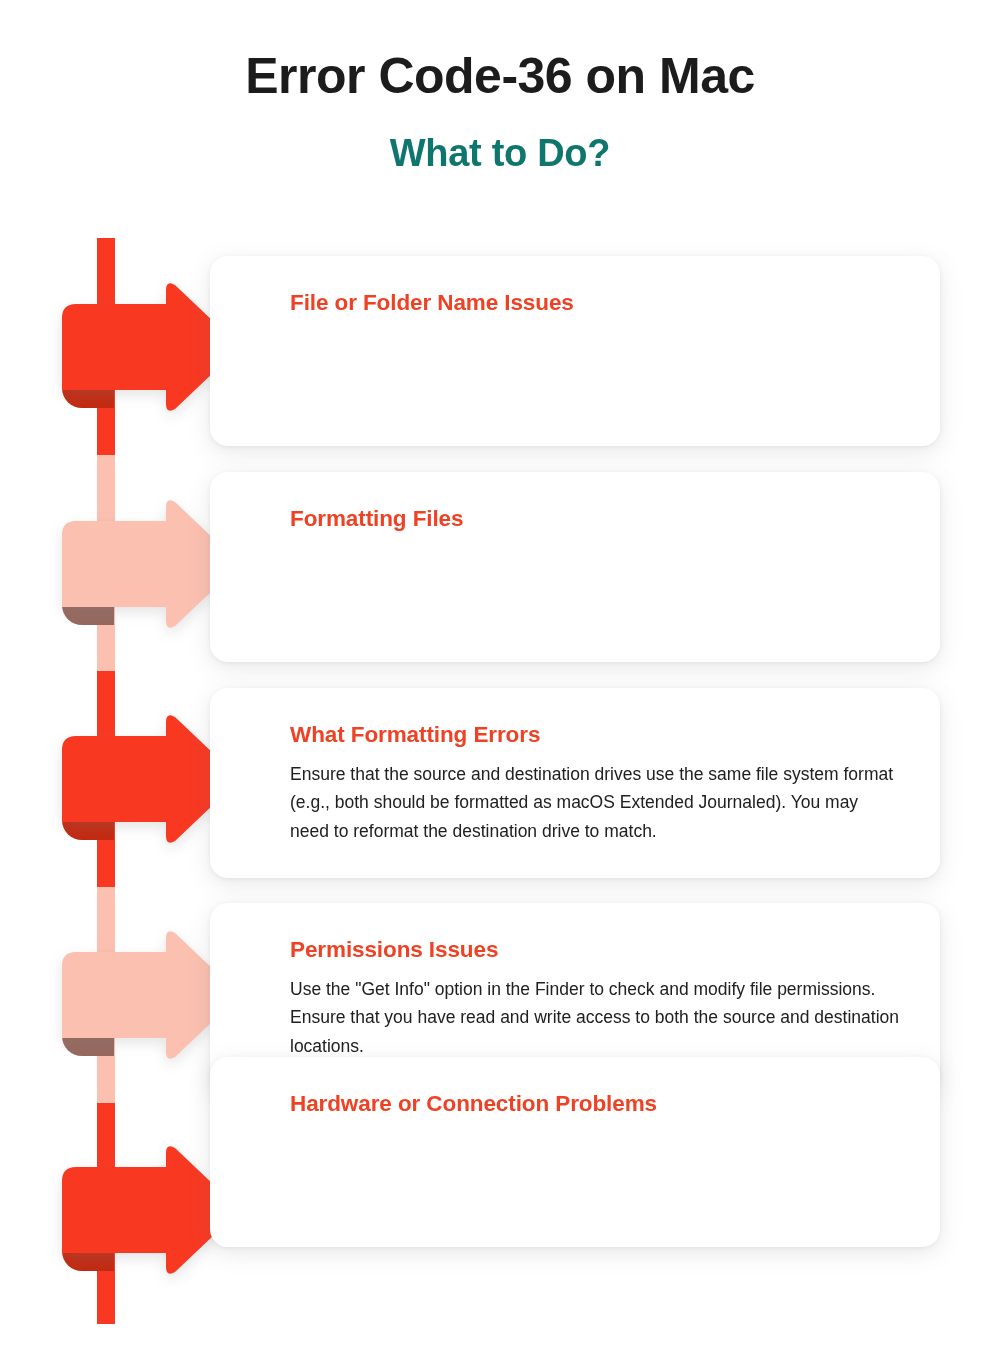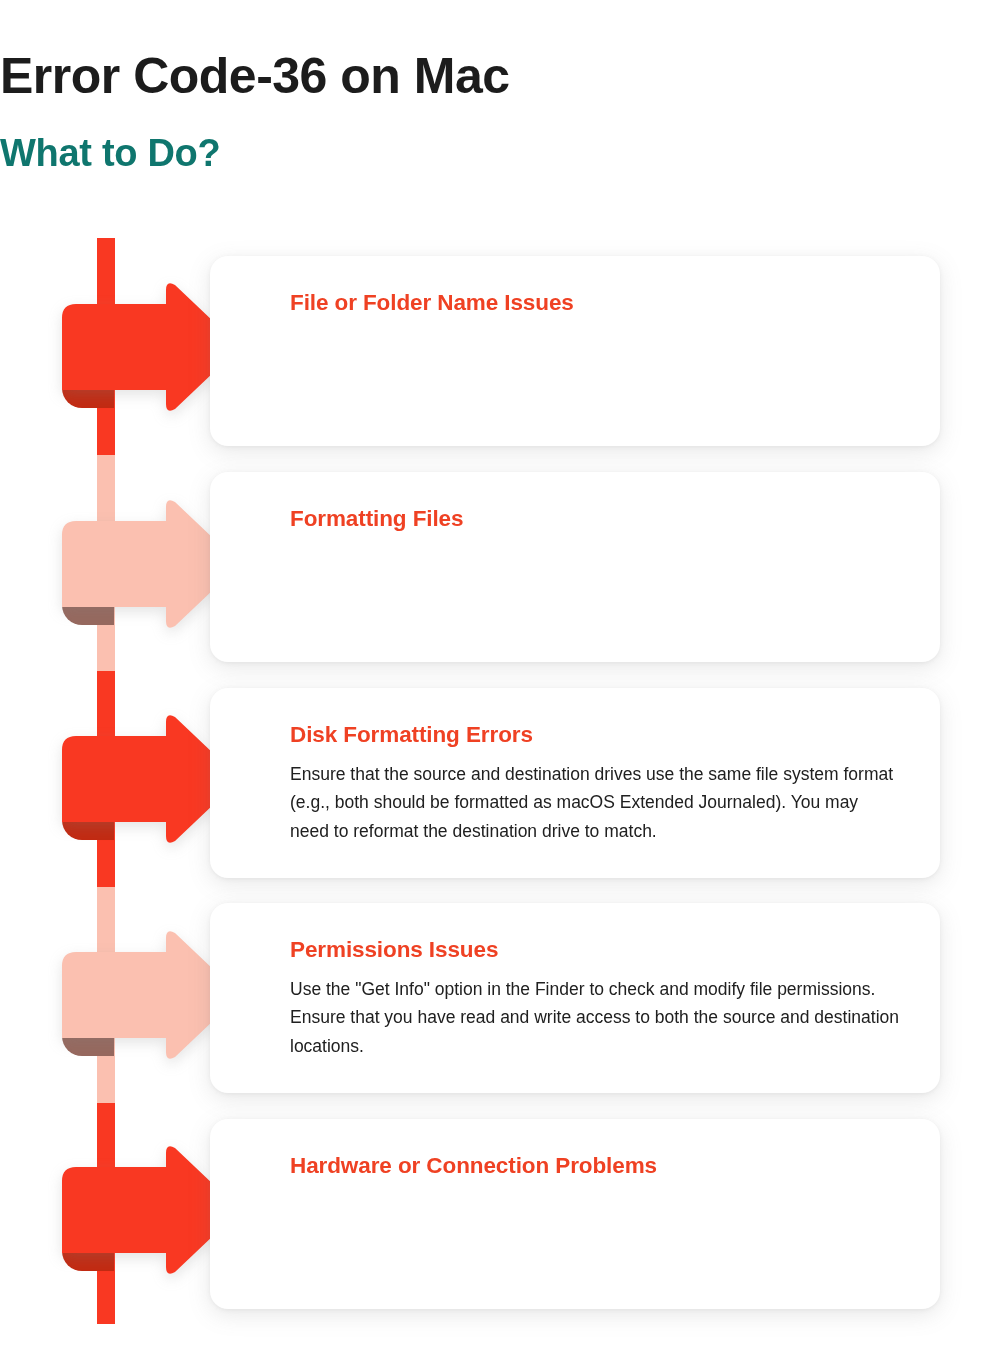--- a/index.html
+++ b/index.html
@@ -18,20 +18,21 @@
     height: 1368px;
     background: #ffffff;
   }
 
   
   .header {
     position: absolute;
     left: 0;
     top: 48px;
     width: 1000px;
+    text-align: center;
   }
   .title-main {
     font-size: 50px;
     font-weight: bold;
     color: #1c1c1c;
     letter-spacing: -0.5px;
     line-height: 1.12;
     font-family: "Liberation Sans", sans-serif;
   }
   .title-sub {
@@ -167,21 +168,21 @@
       </div>
       <div class="step">
         <div class="fold" style="top: 800px; background: rgb(194, 42, 18);"></div>
         <div class="arrow" style="top: 712px;">
           <svg viewBox="0 0 176 134" xmlns="http://www.w3.org/2000/svg">
             <path fill="#F93822" d="M14 24 Q0 24 0 38 L0 110 L104 110 L104 124 Q104 134 113 129 L172 73 Q178 67 172 61 L113 5 Q104 0 104 10 L104 24 Z"></path>
           </svg>
         </div>
         <div class="card" style="top: 688px; height: 190px;">
           <div class="card-inner">
-            <div class="card-heading">Disk Formatting Errors</div>
+            <div class="card-heading">What Formatting Errors</div>
             <div class="card-body">Ensure that the source and destination drives use the same file system format (e.g., both should be formatted as macOS Extended Journaled). You may need to reformat the destination drive to match.</div>
           </div>
         </div>
       </div>
       <div class="step">
         <div class="fold" style="top: 1016px; background: rgb(150, 104, 94);"></div>
         <div class="arrow" style="top: 928px;">
           <svg viewBox="0 0 176 134" xmlns="http://www.w3.org/2000/svg">
             <path fill="#FBC0B0" d="M14 24 Q0 24 0 38 L0 110 L104 110 L104 124 Q104 134 113 129 L172 73 Q178 67 172 61 L113 5 Q104 0 104 10 L104 24 Z"></path>
           </svg>
@@ -193,21 +194,21 @@
           </div>
         </div>
       </div>
       <div class="step">
         <div class="fold" style="top: 1231px; background: rgb(194, 42, 18);"></div>
         <div class="arrow" style="top: 1143px;">
           <svg viewBox="0 0 176 134" xmlns="http://www.w3.org/2000/svg">
             <path fill="#F93822" d="M14 24 Q0 24 0 38 L0 110 L104 110 L104 124 Q104 134 113 129 L172 73 Q178 67 172 61 L113 5 Q104 0 104 10 L104 24 Z"></path>
           </svg>
         </div>
-        <div class="card" style="top: 1119px; height: 190px;">
+        <div class="card" style="top: 1057px; height: 190px;">
           <div class="card-inner">
             <div class="card-heading">Hardware or Connection Problems</div>
           </div>
         </div>
       </div>
     </div>
 
 </div>
 
 </body></html>

